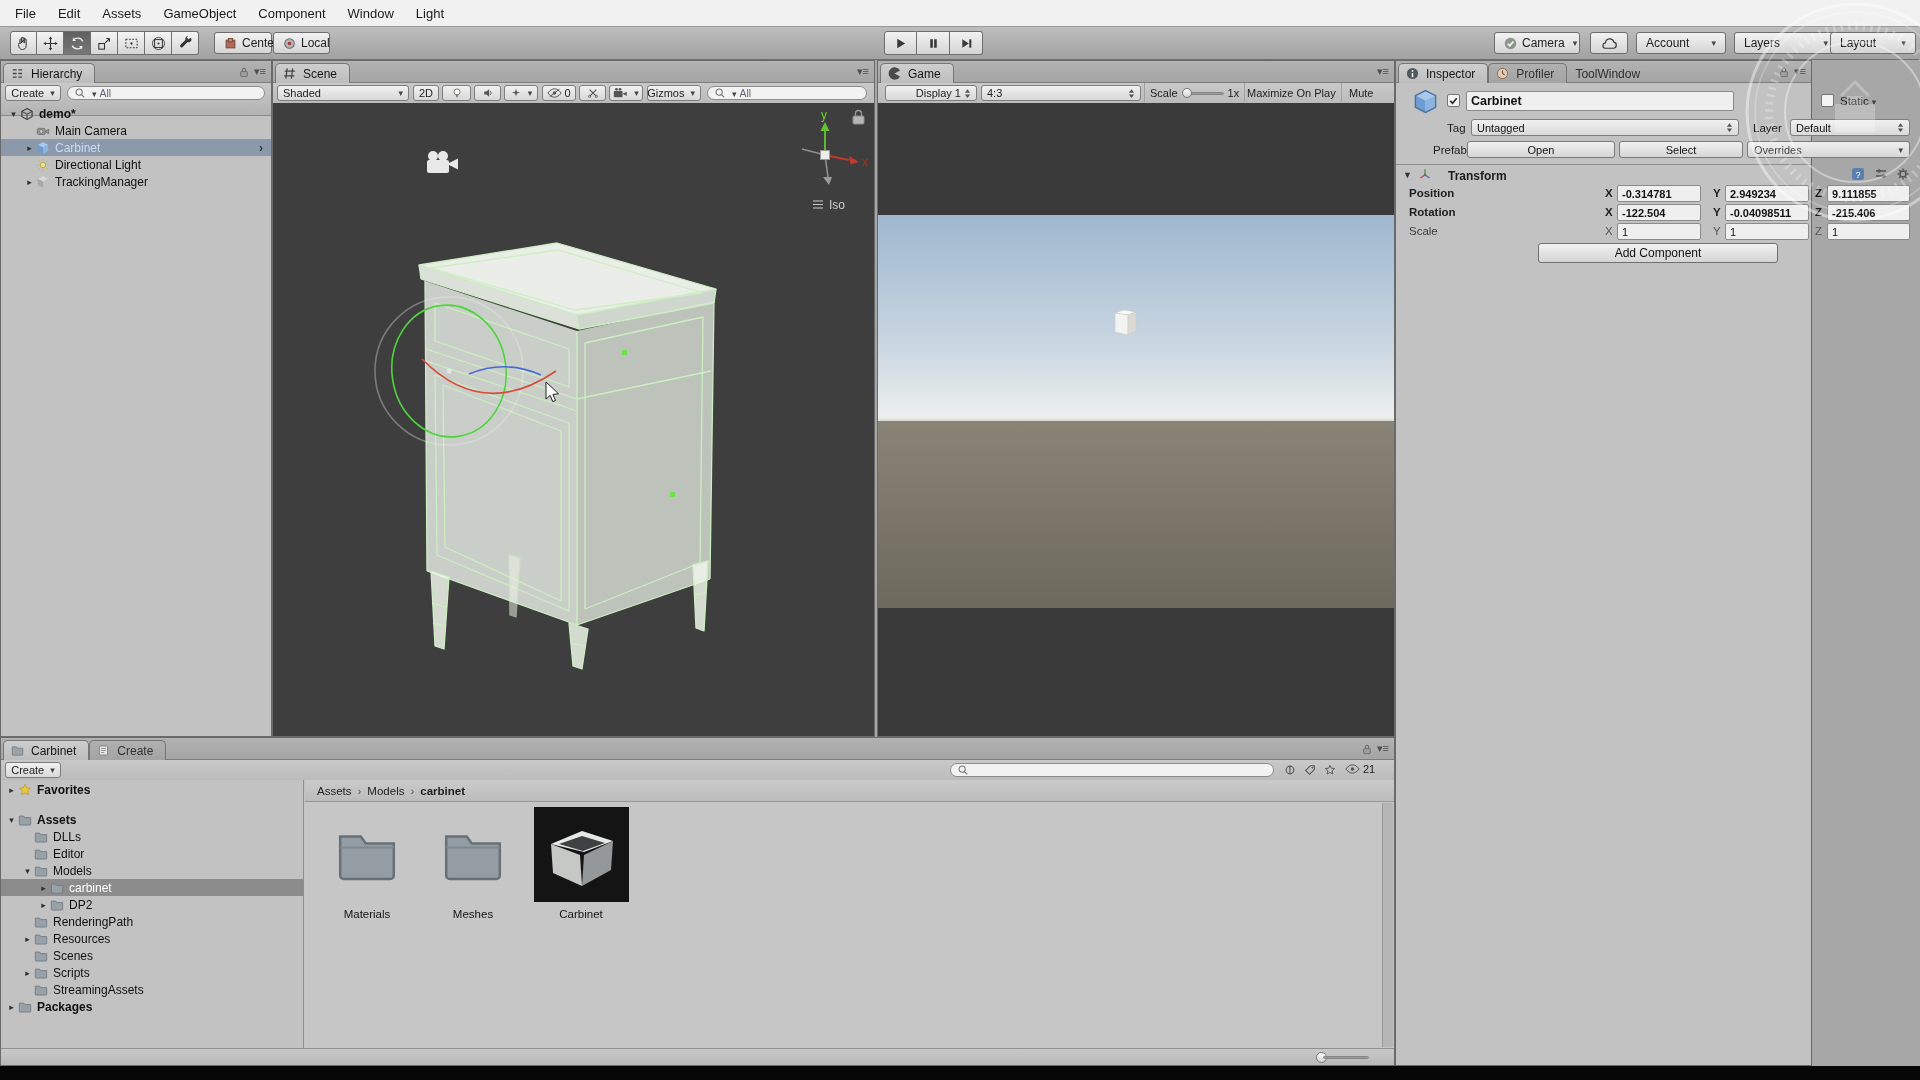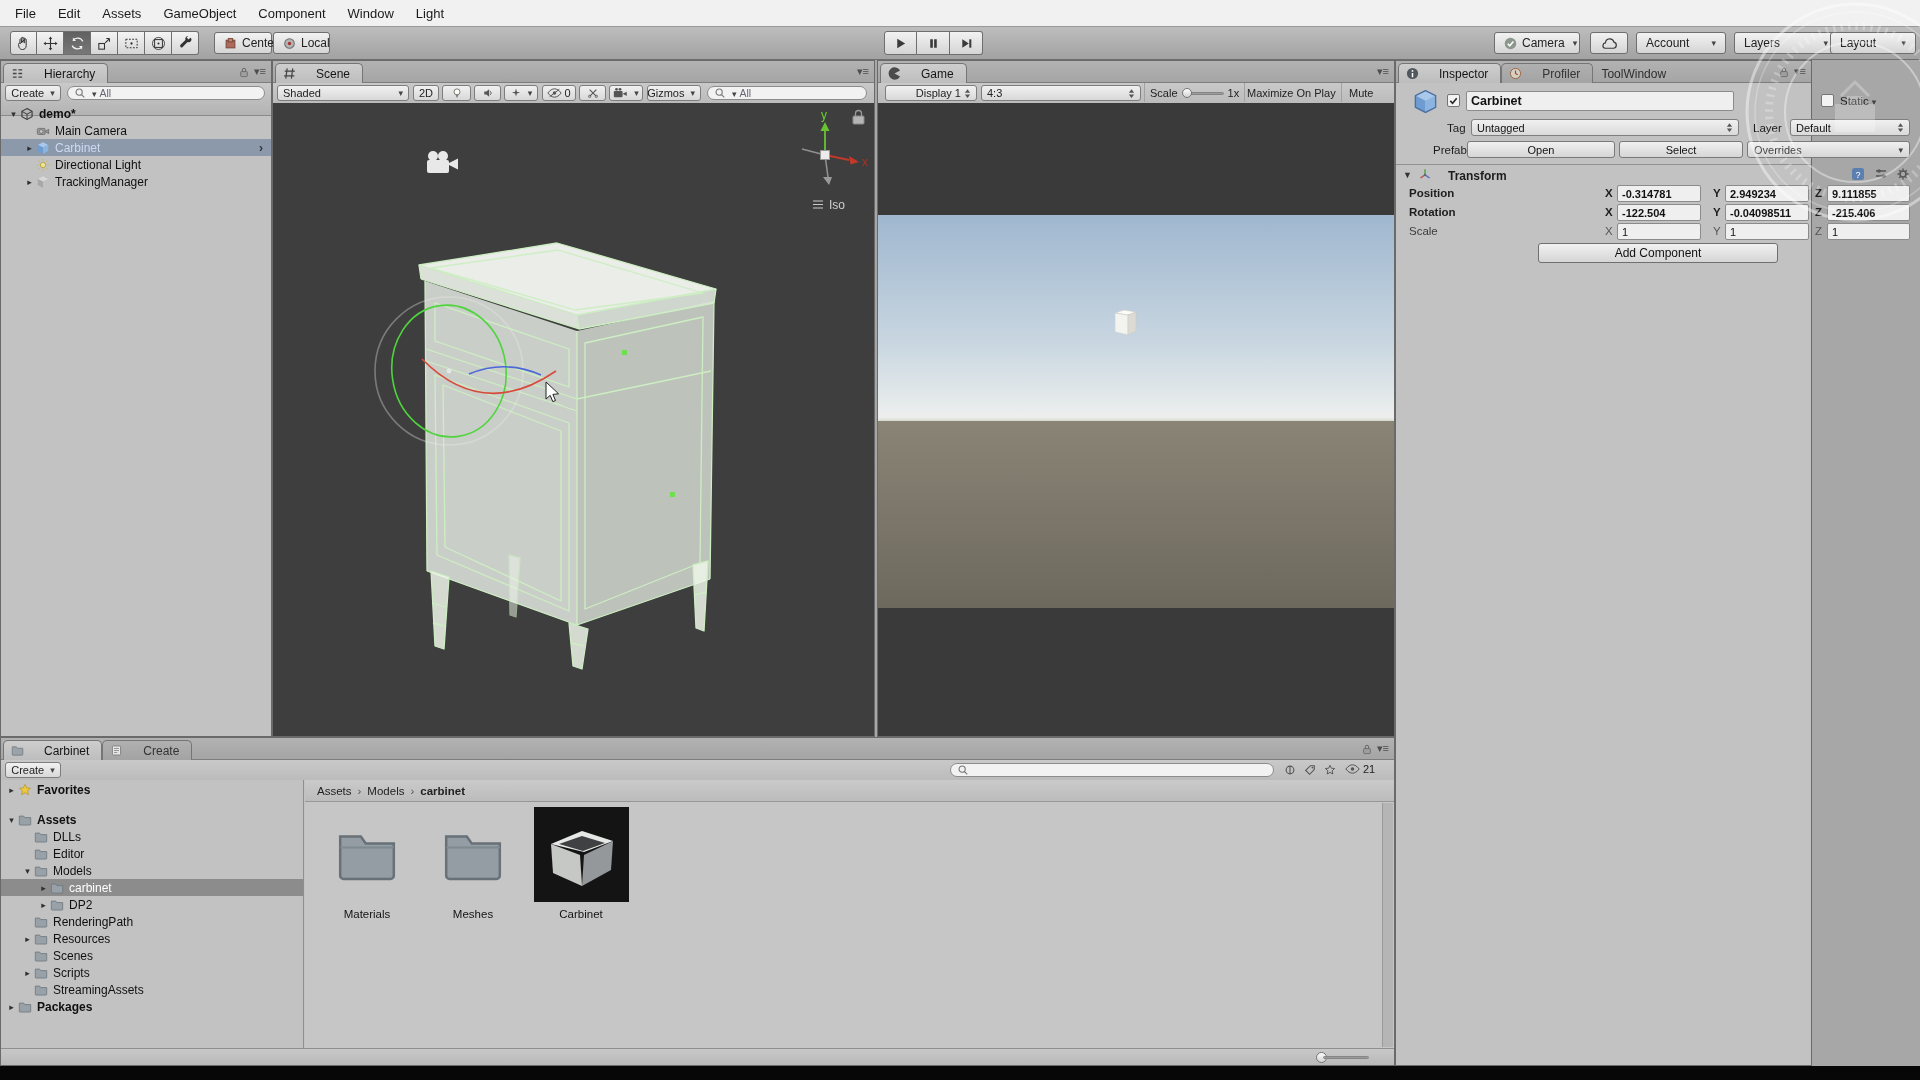--- a/index.html
+++ b/index.html
@@ -19,21 +19,21 @@
 .cbtn{position:absolute;height:22px;top:5px;background:linear-gradient(#f2f2f2,#d5d5d5);border:1px solid #6e6e6e;border-radius:3px;display:flex;align-items:center;gap:5px;padding:0 9px;font-size:12px;color:#222}
 .caret::after{content:"▾";font-size:9px;color:#444;margin-left:3px}
 .pgroup{position:absolute;left:884px;top:4px;display:flex}
 .pbtn{width:33px;height:24px;background:linear-gradient(#f2f2f2,#d5d5d5);border:1px solid #6e6e6e;border-left:none;display:inline-flex;align-items:center;justify-content:center;color:#3a3a3a}
 .pbtn:first-child{border-left:1px solid #6e6e6e;border-radius:3px 0 0 3px}
 .pbtn:last-child{border-radius:0 3px 3px 0}
 .pbtn svg{width:13px;height:13px}
 
 .panel{position:absolute;background:#c2c2c2;border:1px solid #6a6a6a}
 .tabrow{position:relative;height:22px;background:linear-gradient(#b2b2b2,#a5a5a5);border-bottom:1px solid #7d7d7d;display:flex;align-items:flex-end;padding-left:2px}
-.tab{display:flex;align-items:center;gap:20px;height:20px;padding:0 12px 0 7px;background:linear-gradient(#cecece,#bdbdbd);border:1px solid #757575;border-bottom:none;border-radius:5px 5px 0 0;font-size:12px;color:#161616;position:relative;top:1px;white-space:nowrap}
+.tab{display:flex;align-items:center;gap:7px;height:20px;padding:0 12px 0 7px;background:linear-gradient(#cecece,#bdbdbd);border:1px solid #757575;border-bottom:none;border-radius:5px 5px 0 0;font-size:12px;color:#161616;position:relative;top:1px;white-space:nowrap}
 .tab.off{background:linear-gradient(#b0b0b0,#a3a3a3);color:#333}
 .tab.plain{background:none;border-color:transparent;color:#2e2e2e}
 .ti svg{width:13px;height:13px;display:block}
 .pm{position:absolute;right:5px;top:4px;display:flex;gap:5px;align-items:center;color:#4e4e4e;font-size:11px}
 .pm svg{width:10px;height:12px;display:block}
 .minibar{position:absolute;left:0;right:0;top:22px;height:33px;background:linear-gradient(#c9c9c9,#b3b3b3);border-bottom:1px solid #8a8a8a;font-size:11px;color:#222;overflow:hidden}
 .mitem{position:absolute;top:2px;height:16px;display:flex;align-items:center;justify-content:center;border:1px solid #7d7d7d;border-radius:3px;background:linear-gradient(#f1f1f1,#d8d8d8);padding:0 5px;gap:3px;white-space:nowrap}
 .flat{position:absolute;top:0;height:19px;display:flex;align-items:center;padding:0 5px;gap:4px;white-space:nowrap;border-right:1px solid #a2a2a2}
 .search{position:absolute;top:3px;height:14px;background:#f2f2f2;border:1px solid #8c8c8c;border-radius:8px;display:flex;align-items:center;padding:0 6px;gap:3px;font-size:10.5px;color:#667;white-space:nowrap}
 .msvg svg{width:12px;height:12px;display:block}

